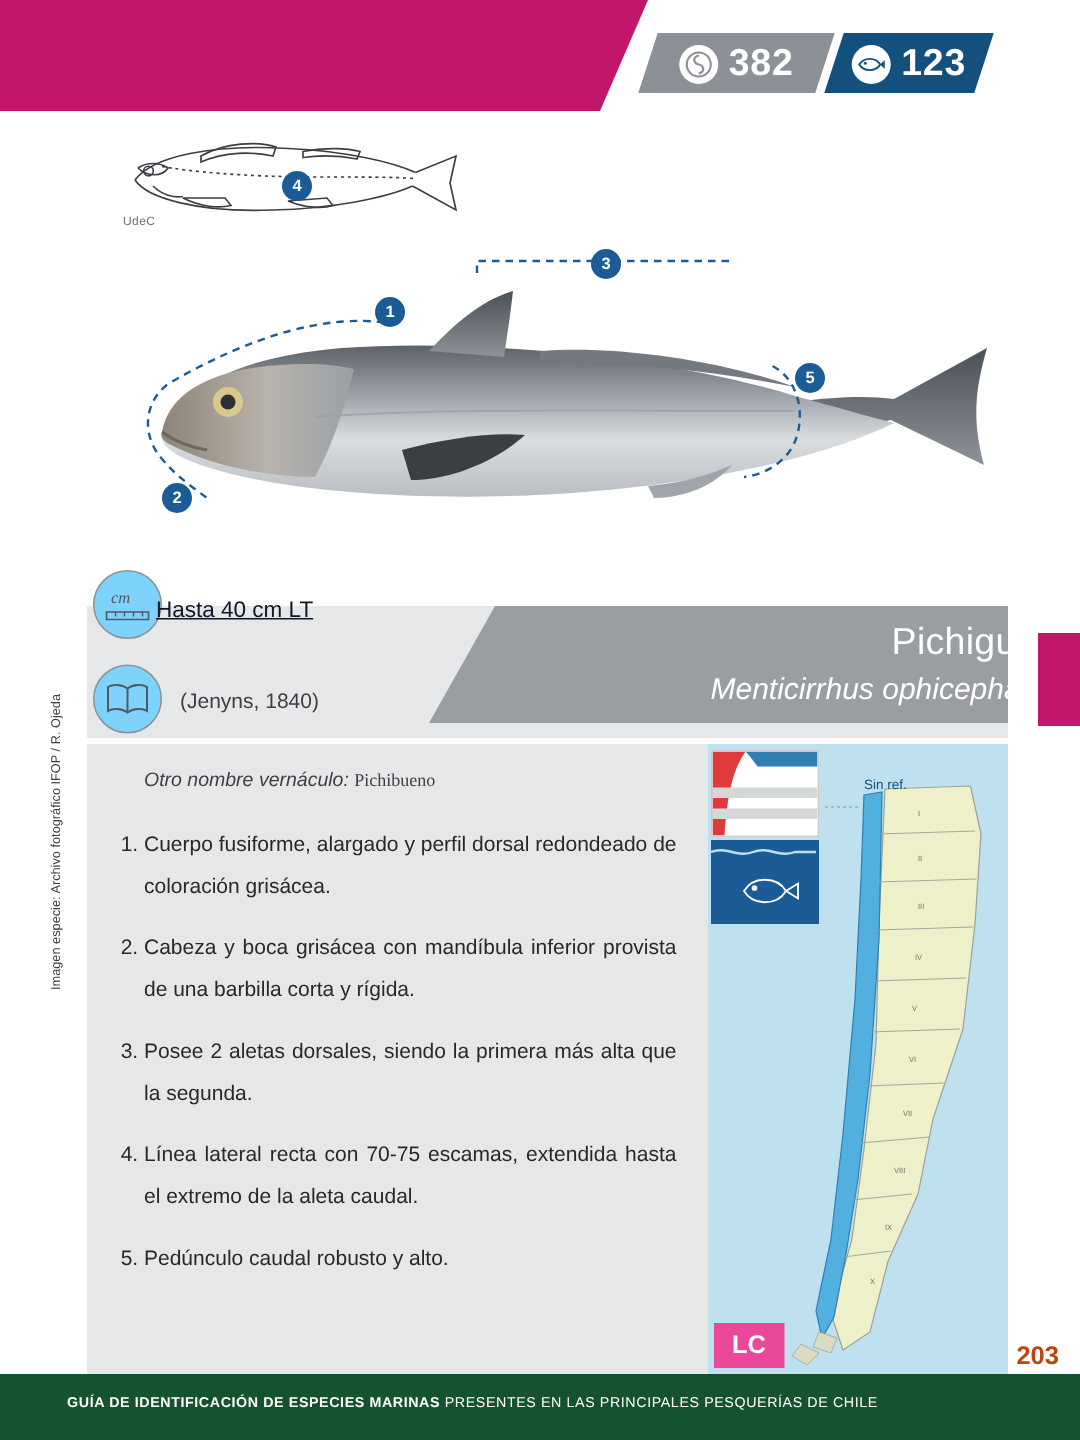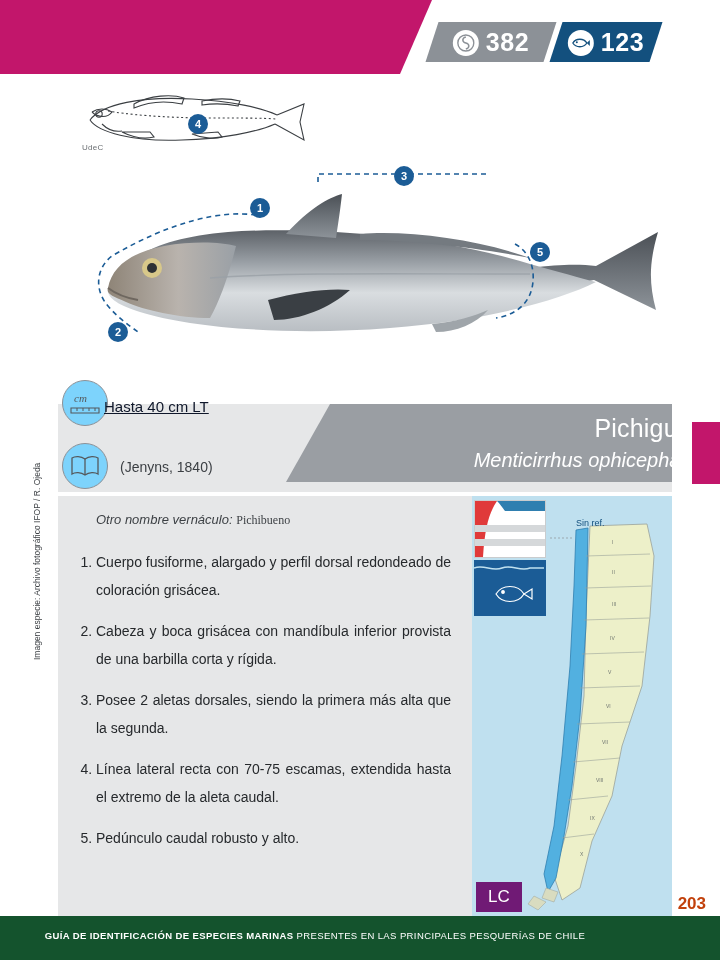--- a/index.html
+++ b/index.html
@@ -153,22 +153,22 @@
   .depth-box2 {
     position: absolute; left: 2px; top: 64px; width: 72px; height: 56px;
     background: #1b5c96;
   }
   .sinref {
     position: absolute; left: 104px; top: 22px;
     font-size: 9px; color: #13507e;
   }
   .lc-badge {
     position: absolute; left: 4px; bottom: 4px;
-    background: #701a75; color: #fff;
-    font-size: 17px; font-weight: normal;
+    background: #ec4899; color: #fff;
+    font-size: 17px; font-weight: bold;
     padding: 5px 12px;
   }
 
   
   .footer {
     position: absolute; left: 0; bottom: 0;
     width: 100%; height: 44px;
     background: #14532d;
   }
   .footer-text {

